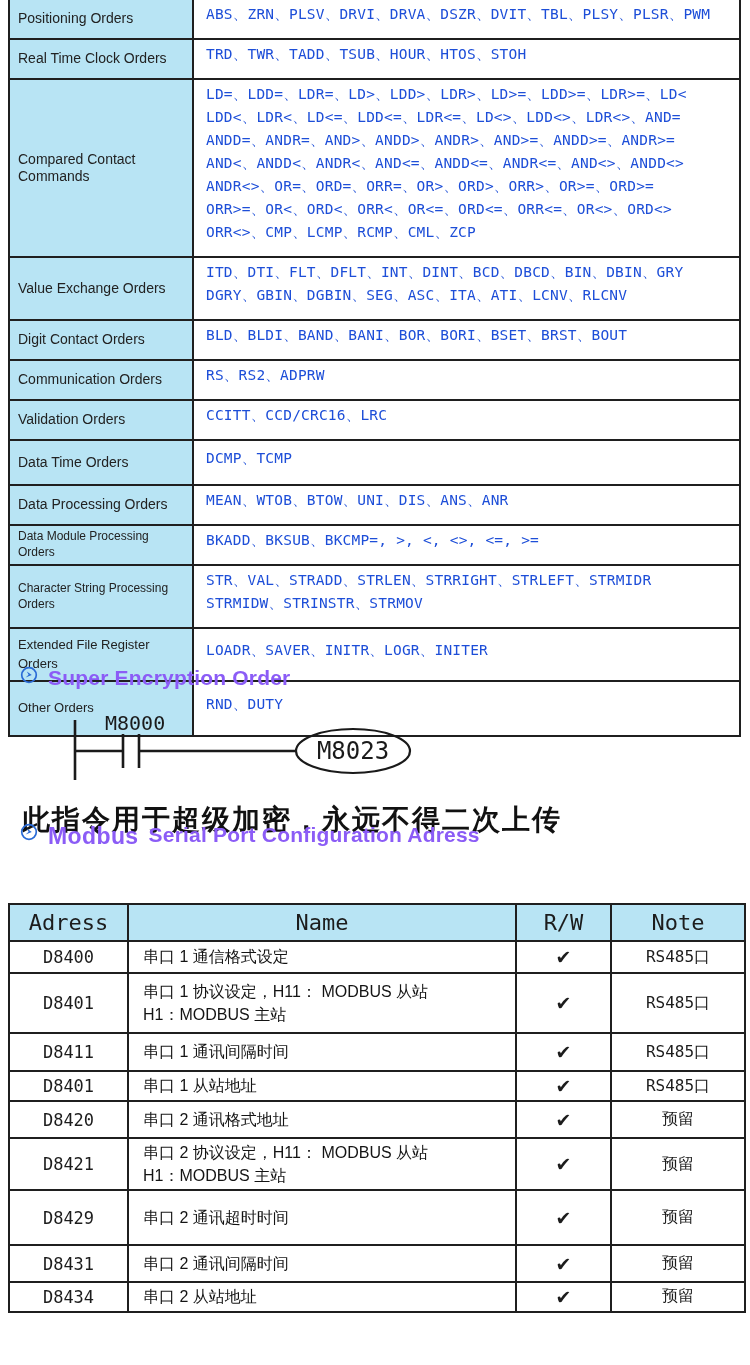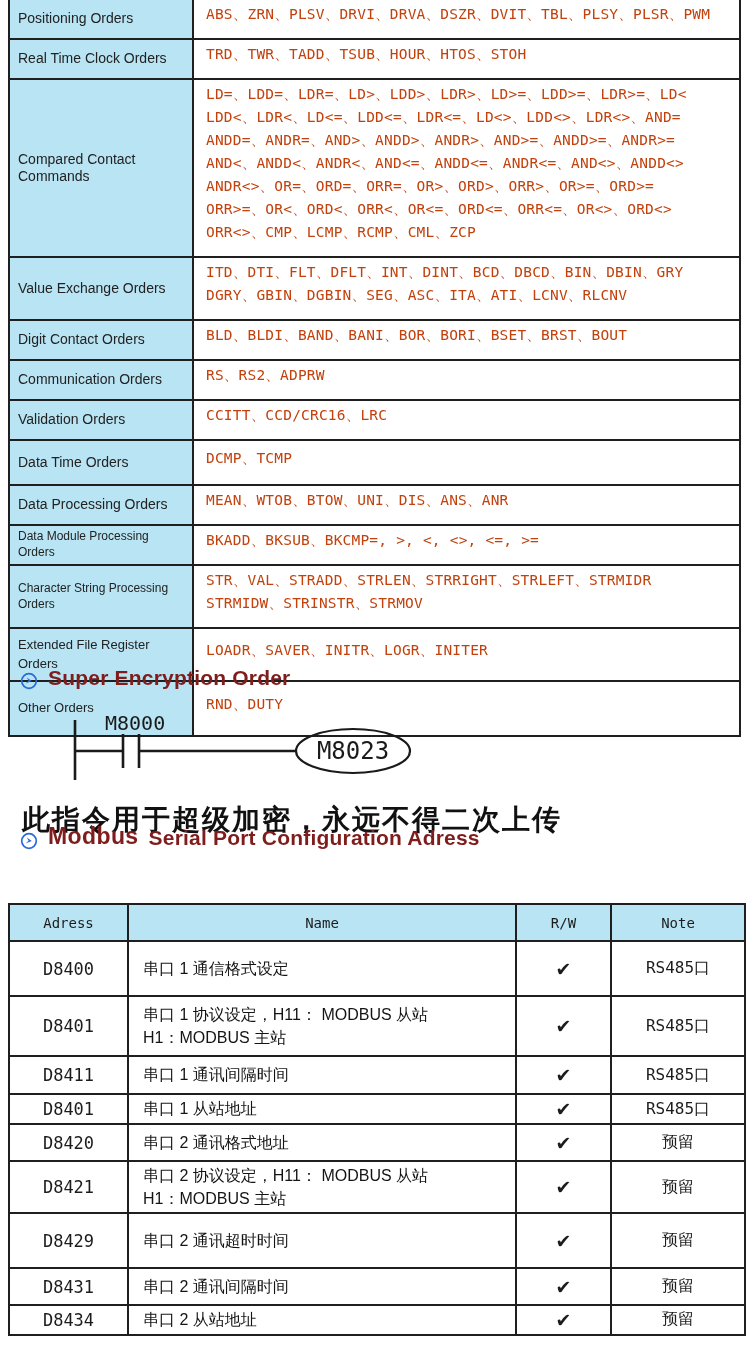--- a/index.html
+++ b/index.html
@@ -17,21 +17,21 @@
   }
   .orders tr:first-child td{border-top:none;}
   .orders td.lbl{
     width:168px;background:#b8e4f4;padding:2px 6px 2px 8px;
     font-size:14px;line-height:1.25;color:#222;
   }
   .orders td.cnt{
     padding:3px 8px 12px 12px;
     font-family:"DejaVu Sans Mono","Liberation Mono",monospace;
     font-size:14.5px;letter-spacing:.2px;line-height:23px;
-    white-space:pre-line;color:#c2410c;
+    white-space:pre-line;color:#1d4ed8;
   }
   .orders tr:nth-child(1){height:29px}
   .orders tr:nth-child(2){height:32px}
   .orders tr:nth-child(3){height:163px}
   .orders tr:nth-child(4){height:58px}
   .orders tr:nth-child(5){height:33px}
   .orders tr:nth-child(6){height:34px}
   .orders tr:nth-child(7){height:34px}
   .orders tr:nth-child(8){height:45px}
   .orders tr:nth-child(9){height:32px}
@@ -40,22 +40,22 @@
   .orders tr:nth-child(12){height:53px}
   .orders tr:nth-child(13){height:55px}
   .orders tr:nth-child(14){height:31px}
   .orders tr:nth-child(10) td.lbl,
   .orders tr:nth-child(11) td.lbl{font-size:12px;line-height:1.3;}
   .orders tr:nth-child(12) td.lbl,
   .orders tr:nth-child(13) td.lbl{font-size:13px;line-height:1.4;}
 
   
   .heading{
-    position:absolute;left:20px;display:flex;align-items:flex-end;gap:10px;
-    color:#7f1d1d;font-weight:bold;
+    position:absolute;left:20px;display:flex;align-items:flex-start;gap:10px;
+    color:#8b5cf6;font-weight:bold;
   }
   .heading .htext{font-size:21px;letter-spacing:.2px;}
   .heading .hword{font-size:23px;letter-spacing:.4px;}
   .h1{top:666px;}
   .h2{top:823px;}
   .hicon{flex:0 0 auto;display:block;}
 
   
   .ladder{position:absolute;top:702px;left:45px;}
   .ladder line,.ladder ellipse{stroke:#1a1a1a;fill:none;}
@@ -71,41 +71,41 @@
   }
 
   
   .modbus{
     position:absolute;top:903px;left:8px;width:736px;table-layout:fixed;
   }
   .modbus th,.modbus td{border:2px solid #1f1f1f;vertical-align:middle;}
   .modbus th{
     background:#b8e4f4;font-weight:normal;
     font-family:"DejaVu Sans Mono","Liberation Mono",monospace;
-    font-size:14px;color:#1c1c1c;
+    font-size:22px;color:#1c1c1c;
   }
   .modbus col.c-addr{width:119px}
   .modbus col.c-name{width:388px}
   .modbus col.c-rw{width:95px}
   .modbus col.c-note{width:134px}
   .modbus thead tr{height:37px}
   .modbus td.addr{
     text-align:center;
     font-family:"DejaVu Sans Mono","Liberation Mono",monospace;font-size:17px;
   }
   .modbus td.name{
     padding:2px 8px 2px 14px;font-size:16px;line-height:1.45;
     white-space:pre-line;color:#141414;
   }
   .modbus td.rw{text-align:center;font-size:19px;font-family:"DejaVu Sans",sans-serif;}
   .modbus td.note{
     text-align:center;font-size:16px;
     font-family:"DejaVu Sans Mono","Liberation Sans",monospace;
   }
-  .modbus tbody tr:nth-child(1){height:55px}
+  .modbus tbody tr:nth-child(1){height:32px}
   .modbus tbody tr:nth-child(2){height:60px}
   .modbus tbody tr:nth-child(3){height:38px}
   .modbus tbody tr:nth-child(4){height:30px}
   .modbus tbody tr:nth-child(5){height:37px}
   .modbus tbody tr:nth-child(6){height:37px}
   .modbus tbody tr:nth-child(7){height:55px}
   .modbus tbody tr:nth-child(8){height:37px}
   .modbus tbody tr:nth-child(9){height:18px}
   .modbus tbody tr:nth-child(10){height:36px}
 </style>

